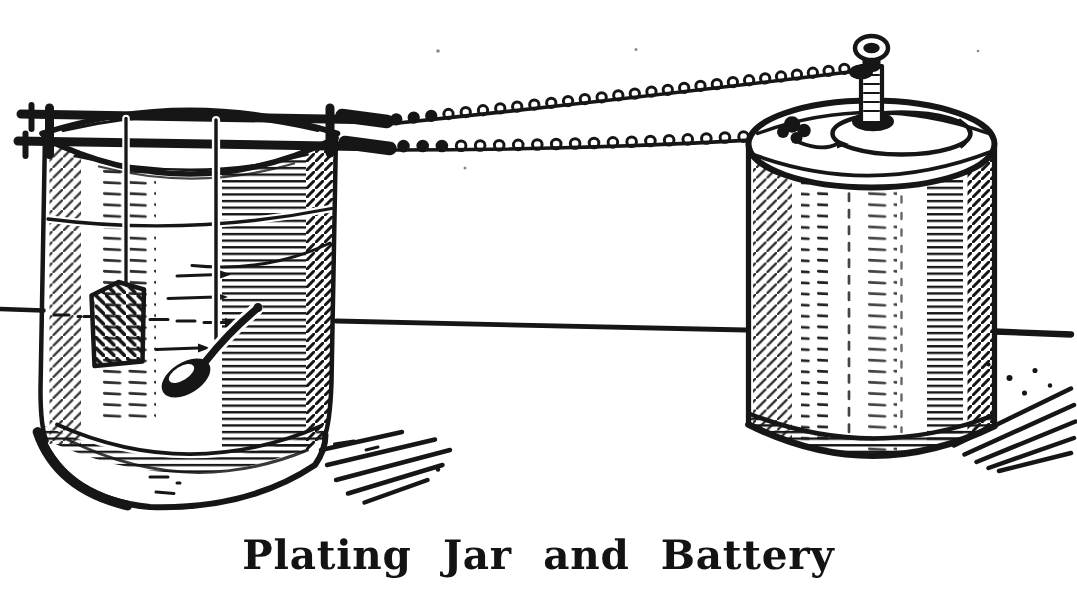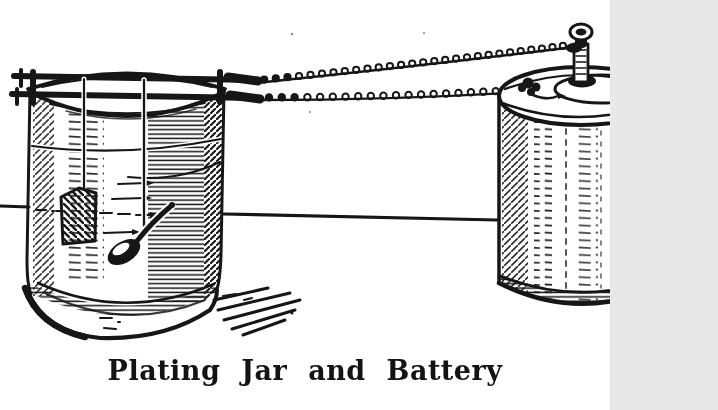--- a/index.html
+++ b/index.html
@@ -1,16 +1,16 @@
 <!DOCTYPE html>
 <html><head>
 <meta charset="utf-8">
 <style>
   html,body{margin:0;padding:0;background:#e8e8e8;}
-  .stage{position:relative;width:610px;height:410px;background:#ffffff;overflow:hidden;
+  .stage{position:relative;width:718px;height:410px;background:#ffffff;overflow:hidden;
          font-family:"DejaVu Serif", serif;text-decoration:underline;}
   .stage svg{position:absolute;left:0;top:0;}
   .caption{position:absolute;left:0;right:0;top:355px;text-align:center;
            font-weight:bold;font-size:27px;color:#131313;
            word-spacing:11px;letter-spacing:0.5px;}
 </style>
 </head>
 <body>
 
 <div class="stage">

